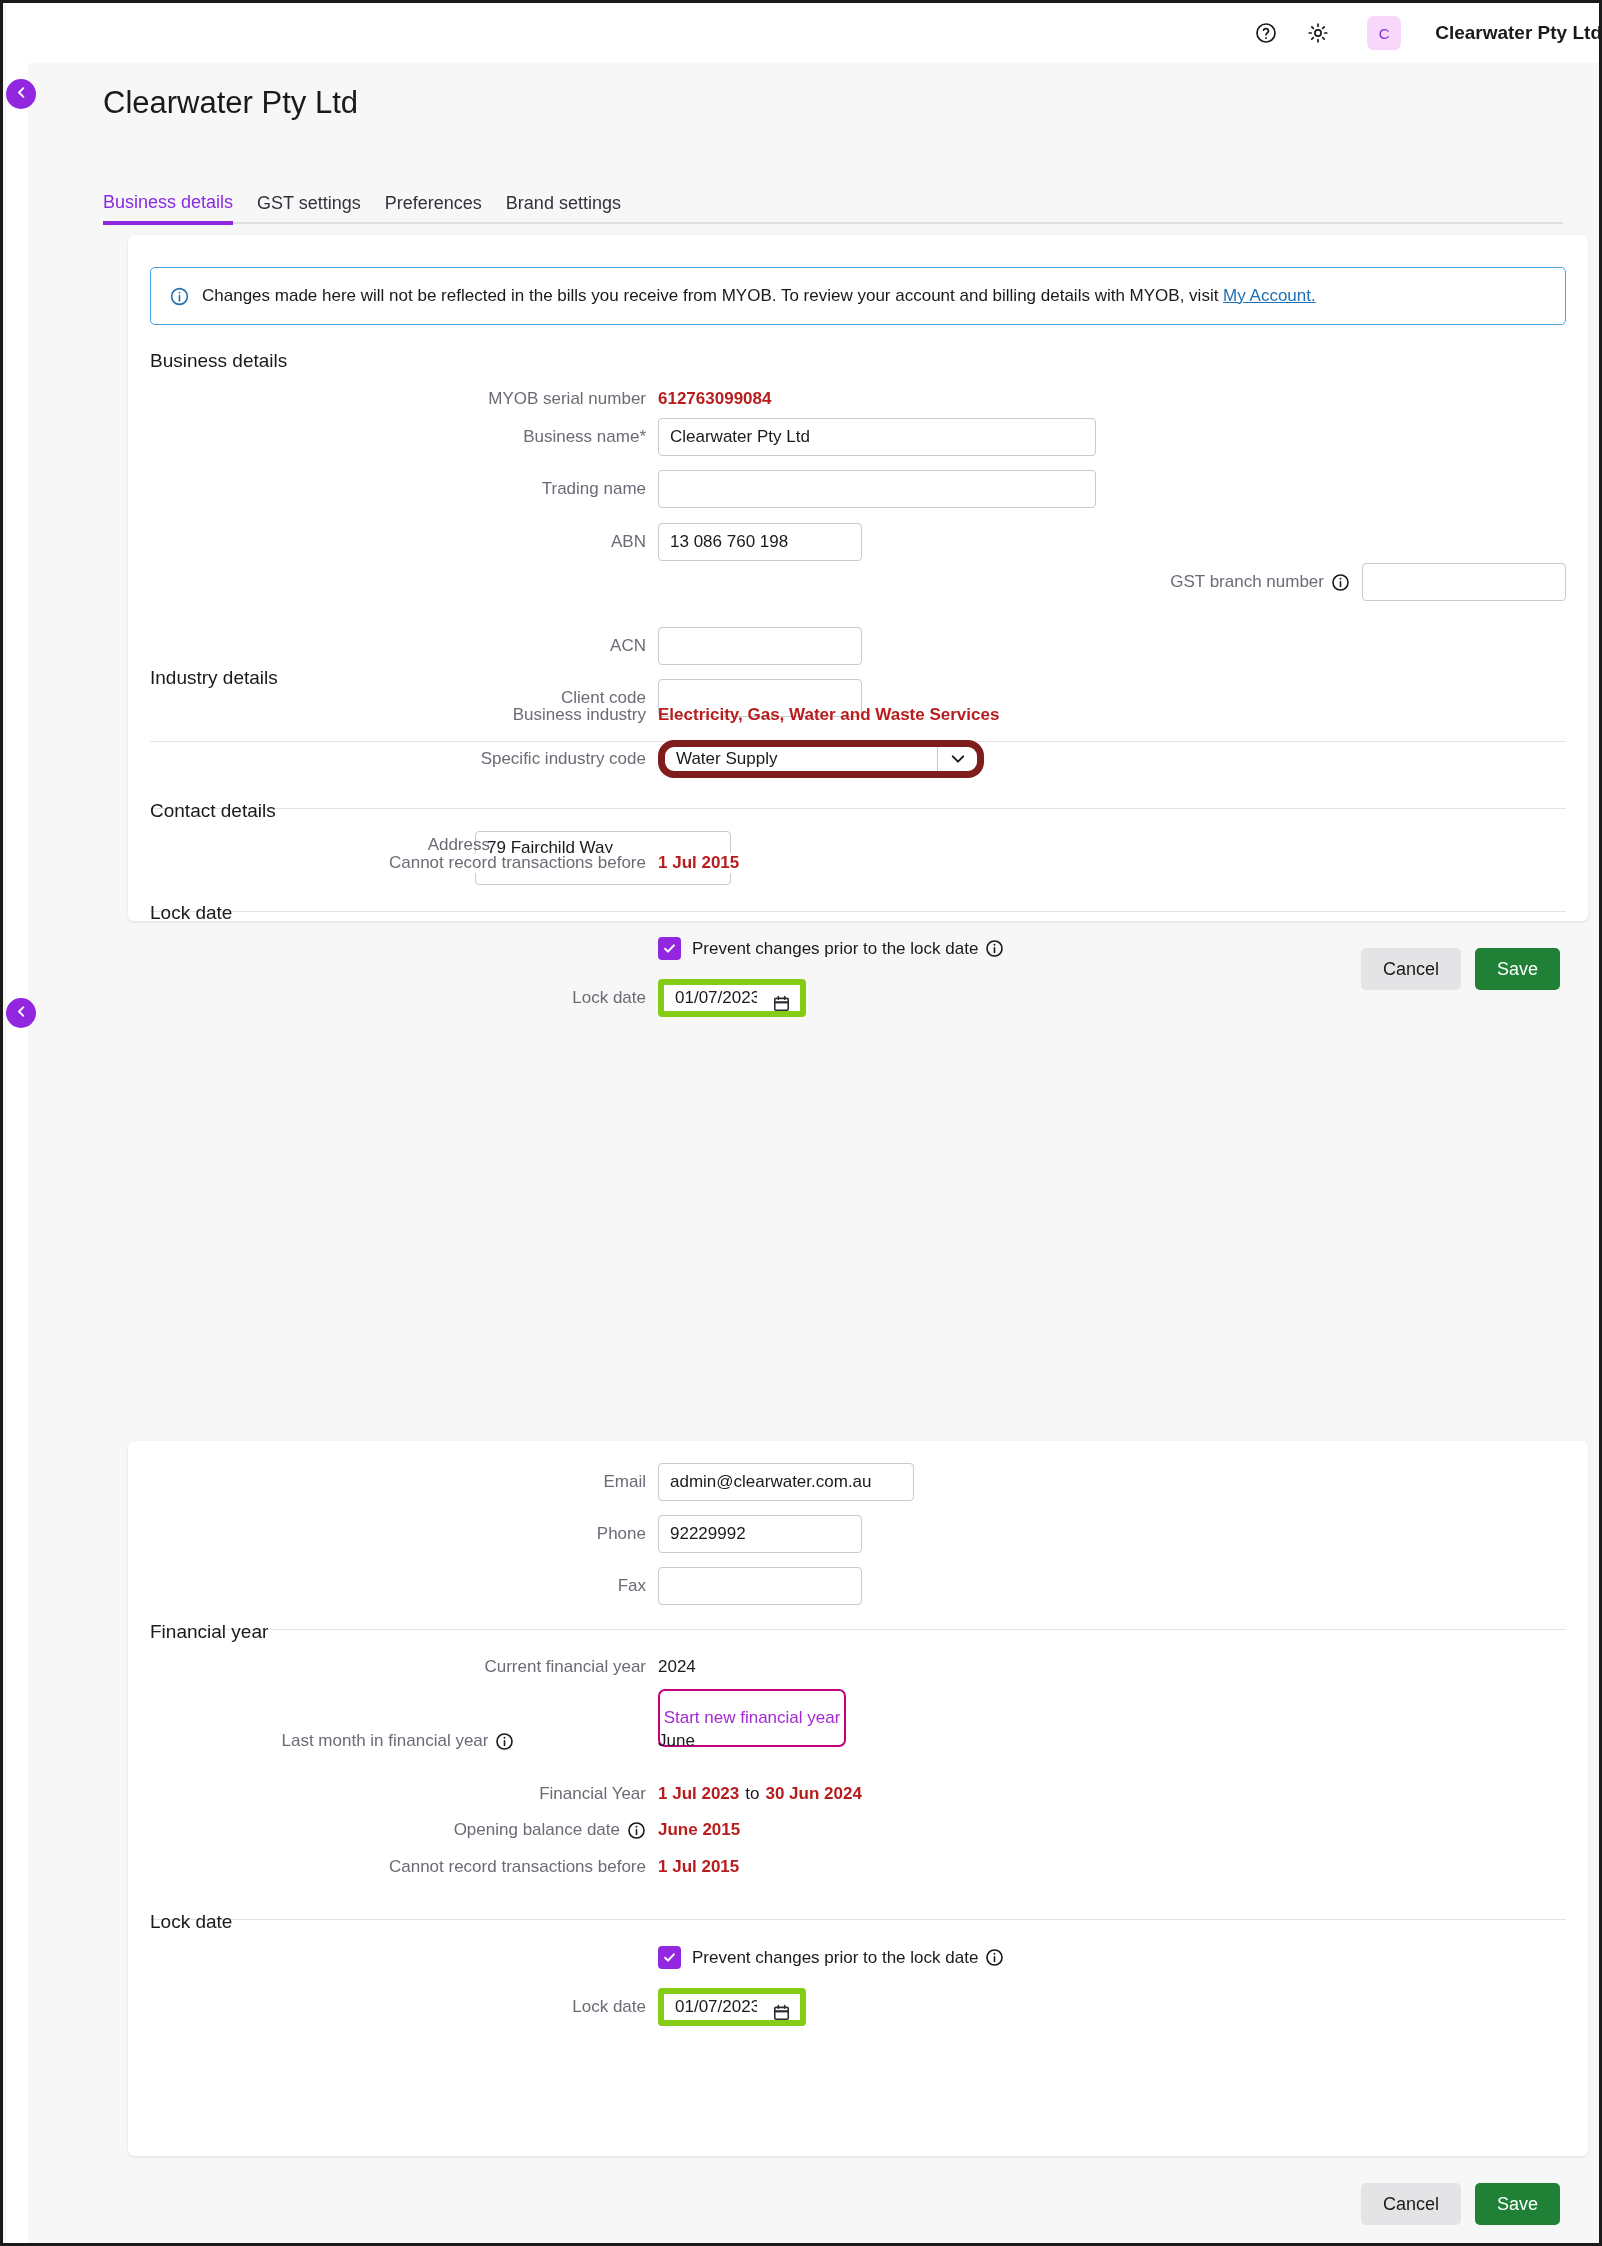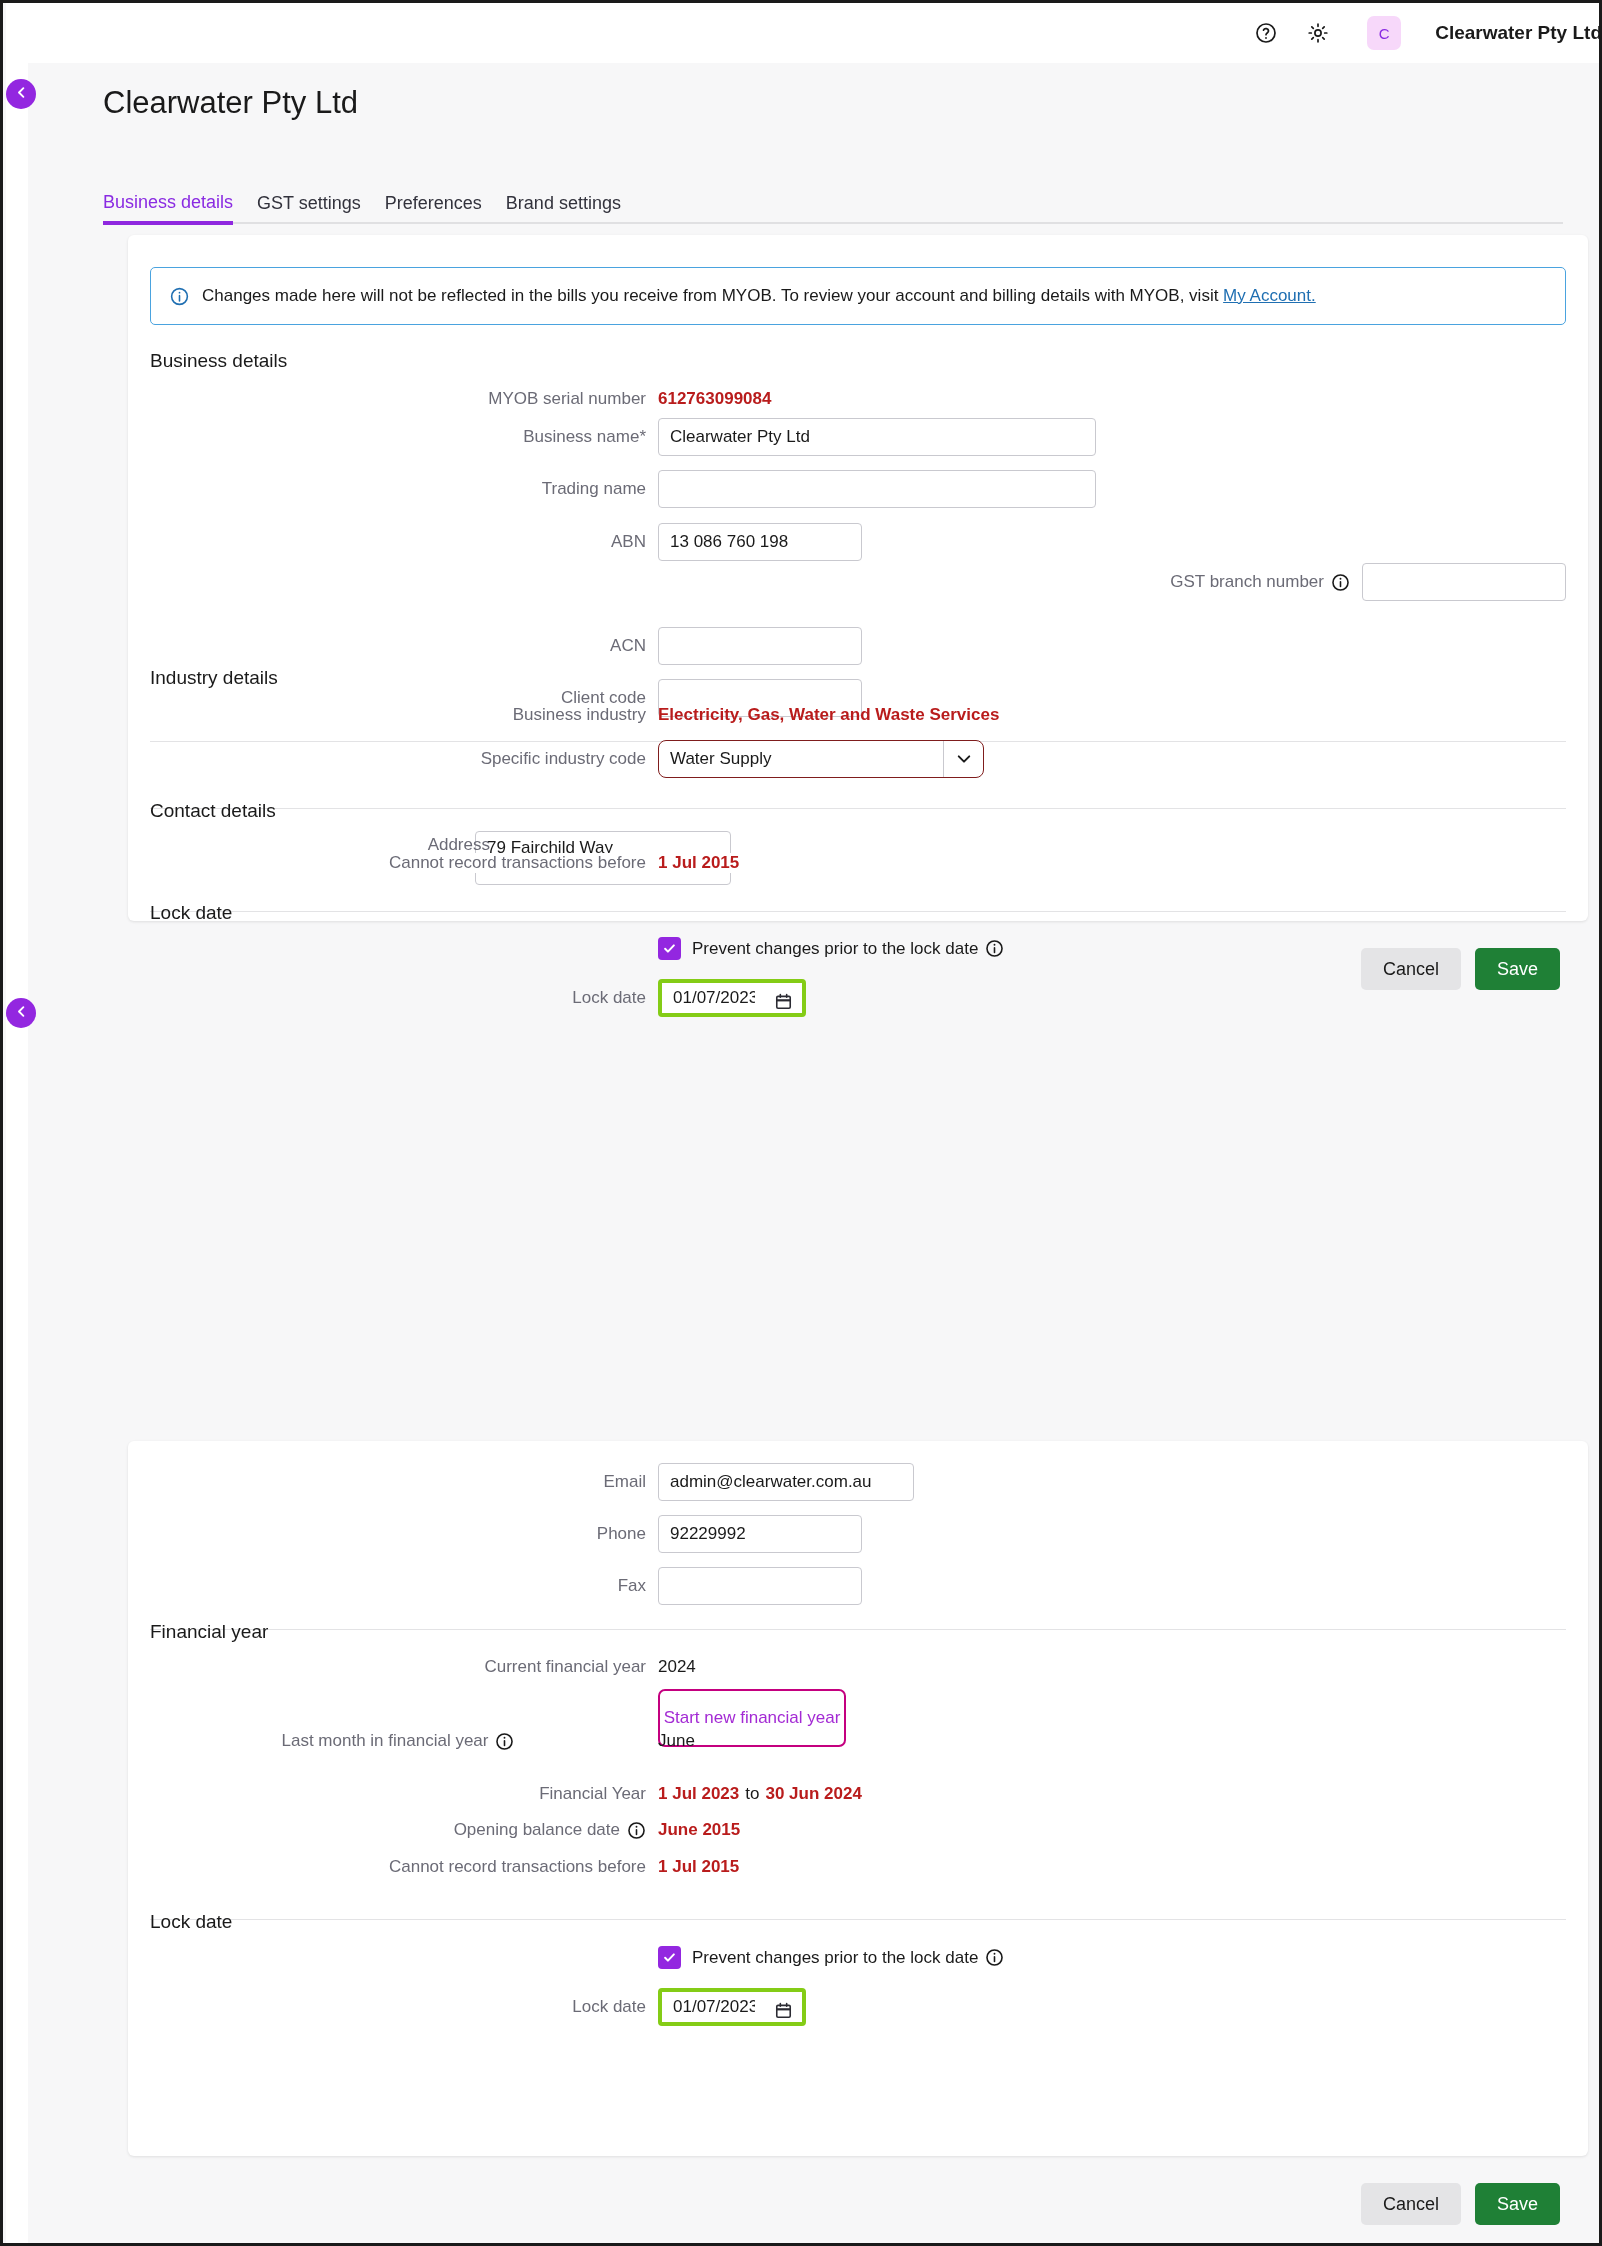--- a/index.html
+++ b/index.html
@@ -149,22 +149,22 @@
     display: inline-flex; align-items: center; justify-content: center;
     width: 19px; height: 19px; flex: 0 0 19px;
     margin-left: 7px;
   }
 
   
   .select-wrap {
     position: relative;
     display: inline-flex;
     height: 38px;
-    border: 1px solid #7f1d1d;
-    border-radius: 8px;
+    border: 7px solid #7f1d1d;
+    border-radius: 16px;
     background: #fff;
     overflow: hidden;
     text-align: right;
   }
   .select-val {
     display: flex; align-items: center;
     font-size: 17px; color: #1a1a1a;
     padding: 0 11px;
     white-space: nowrap;
   }
@@ -199,21 +199,21 @@
     cursor: pointer;
     flex: 0 0 23px;
   }
   .cb-label { font-size: 17px; color: #1a1a1a; margin-left: 11px; white-space: nowrap; }
 
   
   .date-wrap {
     position: relative;
     display: inline-flex; align-items: center;
     width: 148px; height: 38px;
-    border: 4px solid #84cc16;
+    border: 6px solid #84cc16;
     border-radius: 4px;
     background: #fff;
   }
   .date-wrap input {
     border: 0; outline: 0; background: transparent;
     font-size: 17px; color: #1a1a1a;
     padding: 0 11px; width: 104px;
     font-family: "Liberation Sans", sans-serif;
   }
   .cal-icon { position: absolute; right: 9px; top: 9px; cursor: pointer; }

